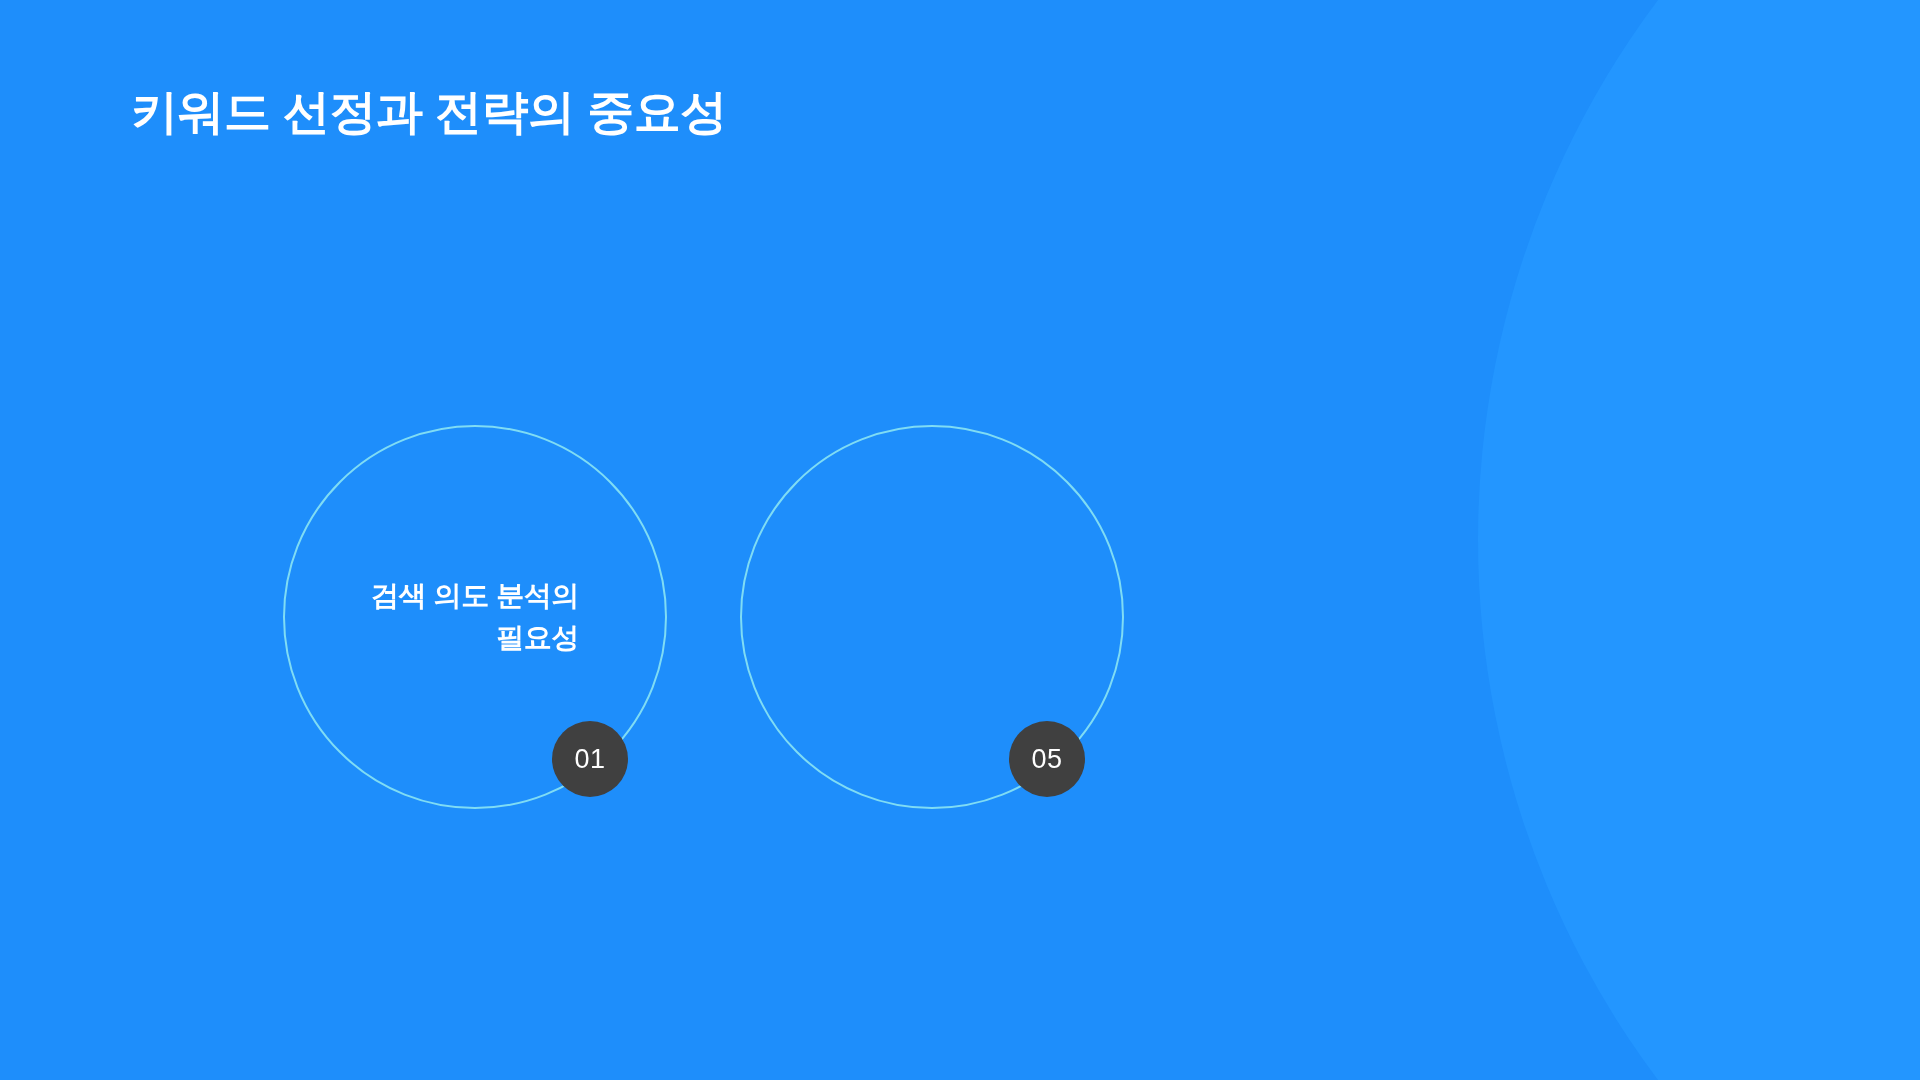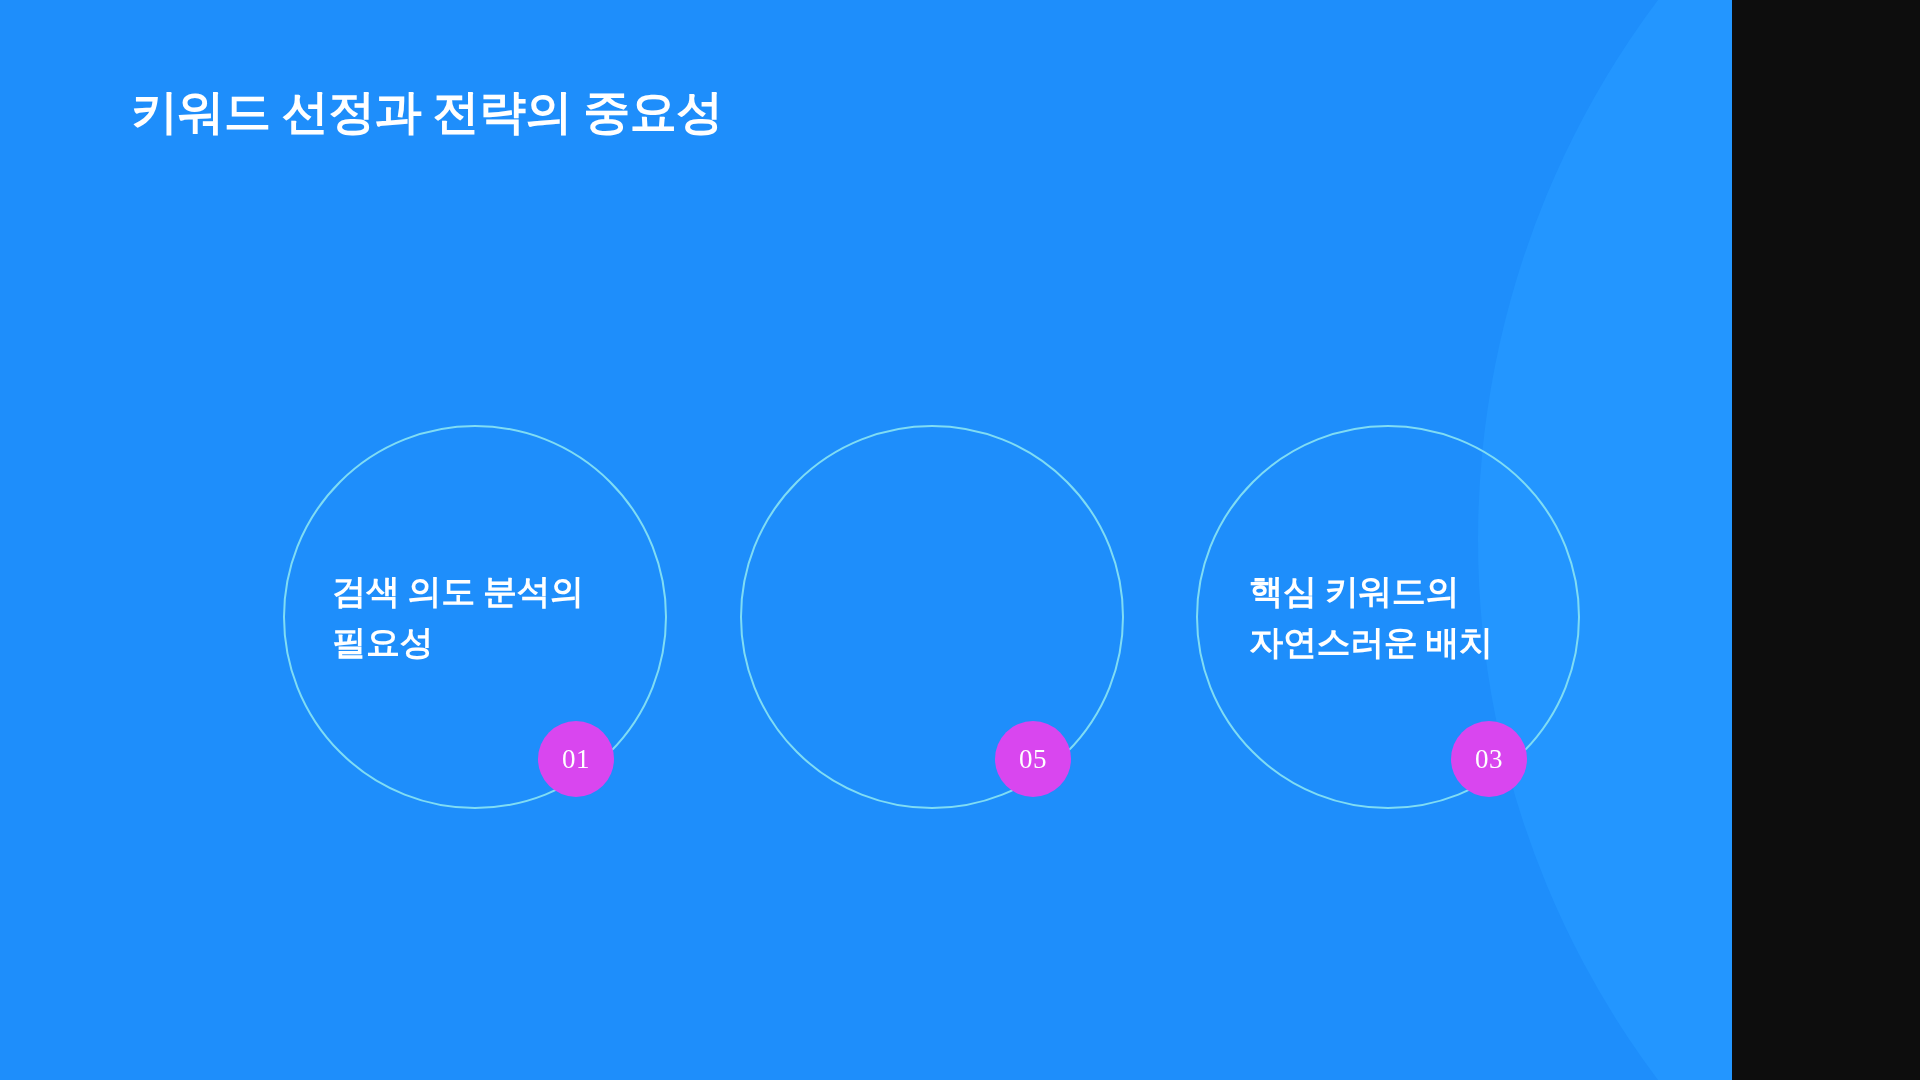--- a/index.html
+++ b/index.html
@@ -3,25 +3,25 @@
 <meta charset="utf-8">
 <title>Keyword Strategy Slide</title>
 <style>
   html, body {
     margin: 0;
     padding: 0;
     background: #0d0d0d;
   }
   #slide {
     position: relative;
-    width: 1732px;
+    width: 1920px;
     height: 1080px;
     overflow: hidden;
     background: #1E8EFB;
-    font-family: Liberation Serif, serif;
+    font-family: Liberation Sans, sans-serif;
     -webkit-font-smoothing: antialiased;
   }
 
   
   #bg-arc {
     position: absolute;
     left: 1478px;
     top: -360px;
     width: 1800px;
     height: 1800px;
@@ -69,44 +69,44 @@
     top: 0;
     width: 384px;
     height: 384px;
     box-sizing: border-box;
     border: 2.5px solid #7FDCF4;
     border-radius: 50%;
   }
 
   .item-label {
     position: absolute;
-    left: 17px;
+    left: 34px;
     top: 0;
     width: 316px;
     height: 384px;
     display: flex;
     align-items: center;
     justify-content: center;
-    text-align: left;
+    text-align: right;
     color: #FFFFFF;
-    font-size: 34px;
+    font-size: 28px;
     font-weight: 700;
     line-height: 1.5;
     letter-spacing: -0.4px;
     white-space: pre-line;
   }
 
   .badge {
     position: absolute;
-    left: 255px;
+    left: 269px;
     top: 296px;
     width: 76px;
     height: 76px;
     border-radius: 50%;
-    background: #d946ef;
+    background: #404040;
     display: flex;
     align-items: center;
     justify-content: center;
     color: #FFFFFF;
     font-size: 27px;
     font-weight: 400;
     letter-spacing: 0.5px;
   }
 </style>
 </head>
@@ -125,21 +125,15 @@
       <div class="item-label">검색 의도 분석의
 필요성</div>
       <div class="badge">01</div>
     </div>
 
     <div class="item item-2">
       <div class="ring"></div>
       <div class="badge">05</div>
     </div>
 
-    <div class="item item-3">
-      <div class="ring"></div>
-      <div class="item-label">핵심 키워드의
-자연스러운 배치</div>
-      <div class="badge">03</div>
-    </div>
 
   </div>
 </div>
 
 </body></html>

